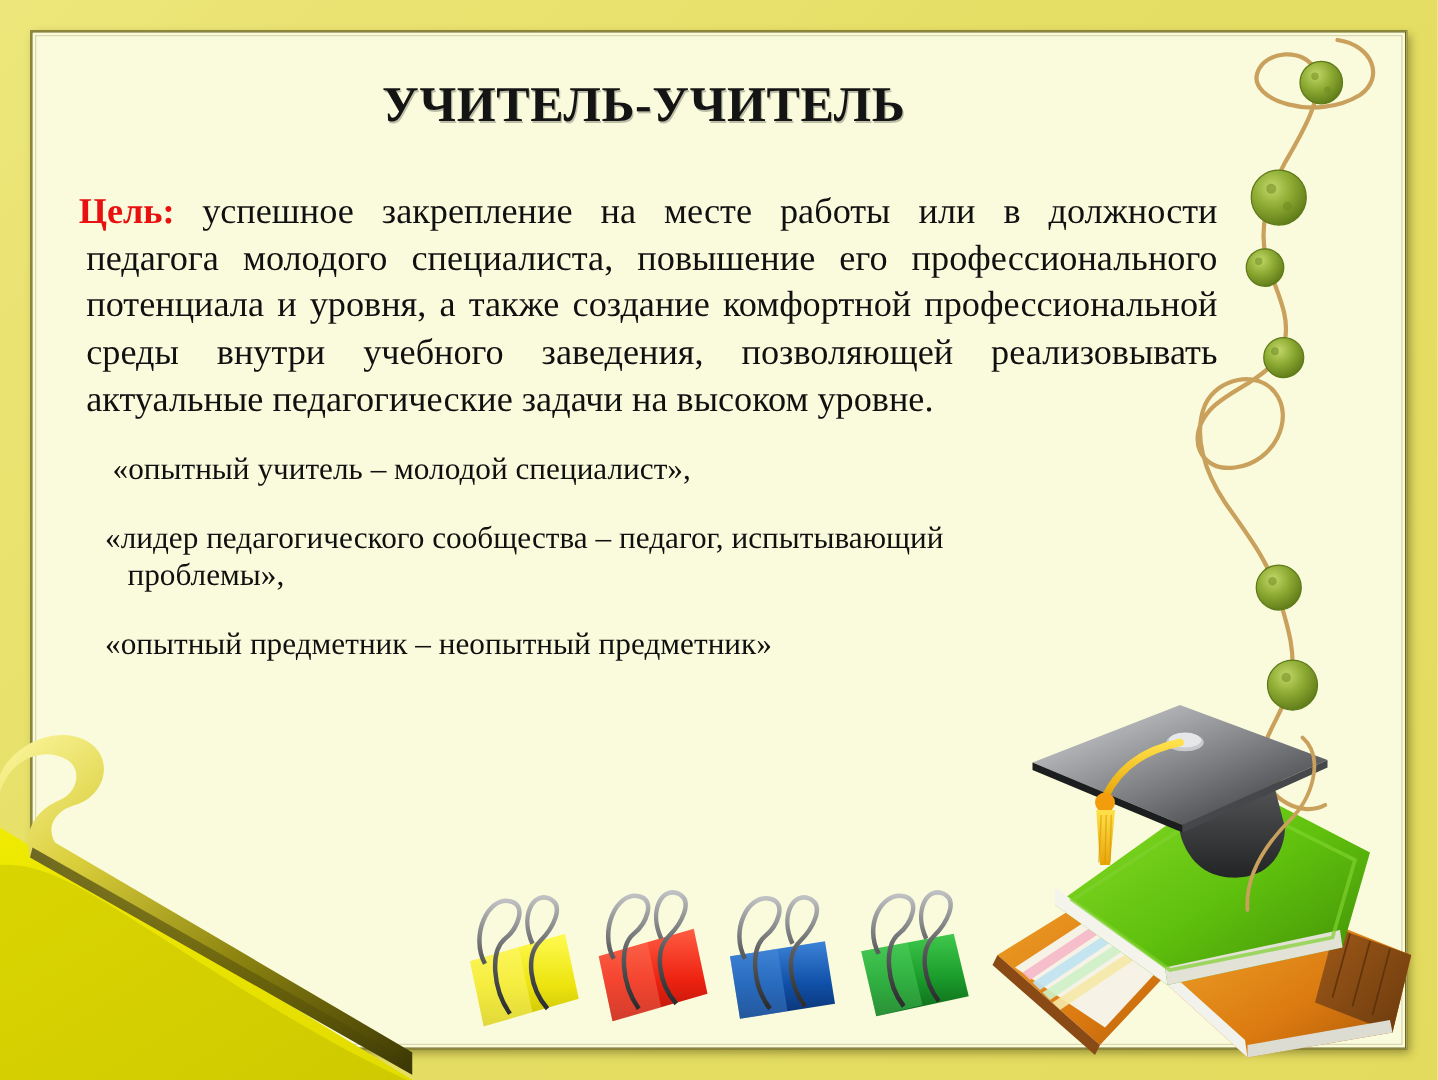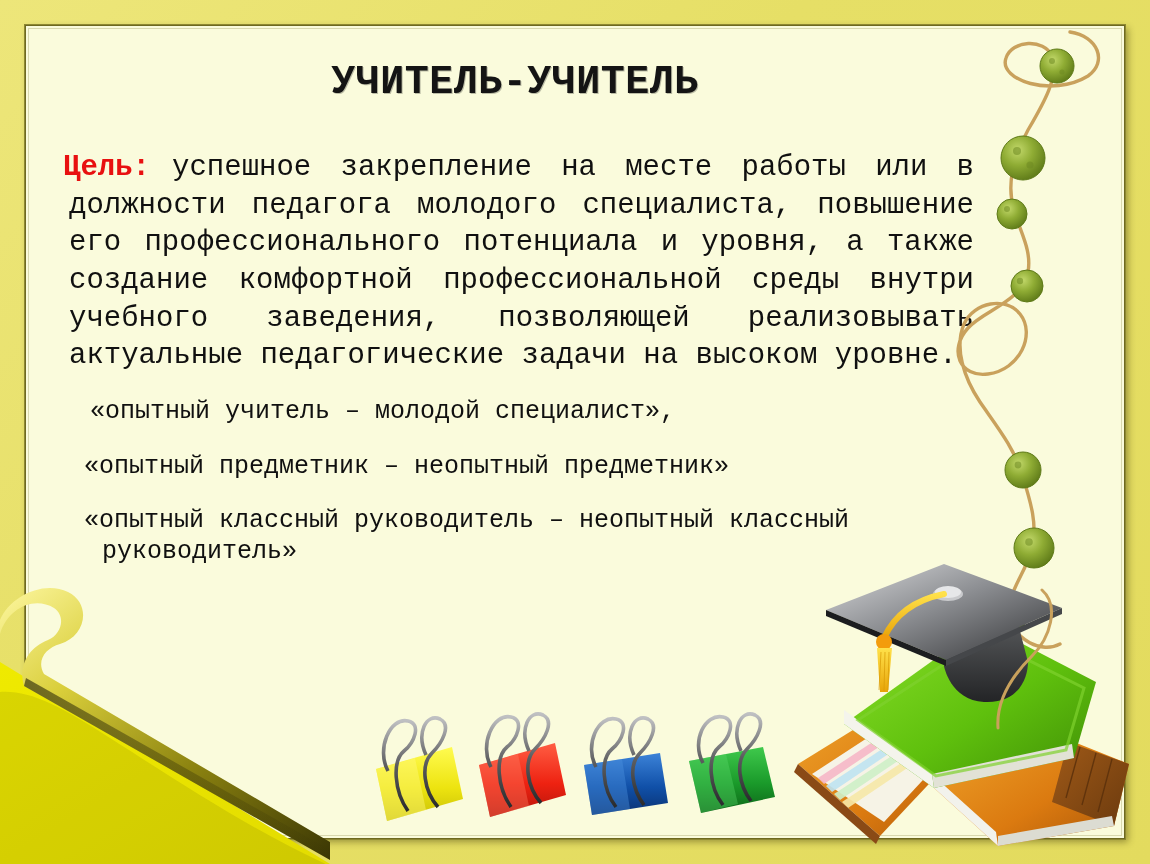--- a/index.html
+++ b/index.html
@@ -6,21 +6,20 @@
   html,body{margin:0;padding:0;}
   body{
     width:1150px;height:864px;overflow:hidden;
     background:#E9E26D;
     font-family:"Liberation Serif", serif;
   }
   .slide{
     position:relative;width:1150px;height:864px;
     background:#fde047;
     overflow:hidden;
-    font-family:Liberation Mono, monospace;
   }
   
   .mat{
     position:absolute;inset:0;
     background:linear-gradient(135deg,#EDE67A 0%,#E6DF66 40%,#E3DB5E 100%);
   }
   
   .page{
     position:absolute;left:25px;top:25px;right:25px;bottom:25px;
     background:#FAFBDC;
@@ -101,22 +100,22 @@
 
   <div class="content">
 
     <h1 class="title">УЧИТЕЛЬ-УЧИТЕЛЬ</h1>
 
     <p class="goal"><span class="lead">Цель:</span><span class="sp"></span><span>успешное закрепление на месте работы или в должности педагога молодого специалиста, повышение его профессионального потенциала и уровня, а также создание комфортной профессиональной среды внутри учебного заведения, позволяющей реализовывать актуальные педагогические задачи на высоком уровне.</span></p>
 
 
     <ul class="roles">
       <li class="first">«опытный учитель – молодой специалист»,</li>
+      <li>«лидер педагогического сообщества – педагог, испытывающий проблемы»,</li>
       <li>«опытный предметник – неопытный предметник»</li>
-      <li class="last">«опытный классный руководитель – неопытный классный руководитель»</li>
     </ul>
   </div>
 
   <svg class="vine" viewBox="0 0 230 660">
     <defs>
       <radialGradient id="bead" cx="38%" cy="32%" r="72%">
         <stop offset="0%" stop-color="#C2D86A"></stop>
         <stop offset="48%" stop-color="#8FAC34"></stop>
         <stop offset="100%" stop-color="#5E7A18"></stop>
       </radialGradient>

